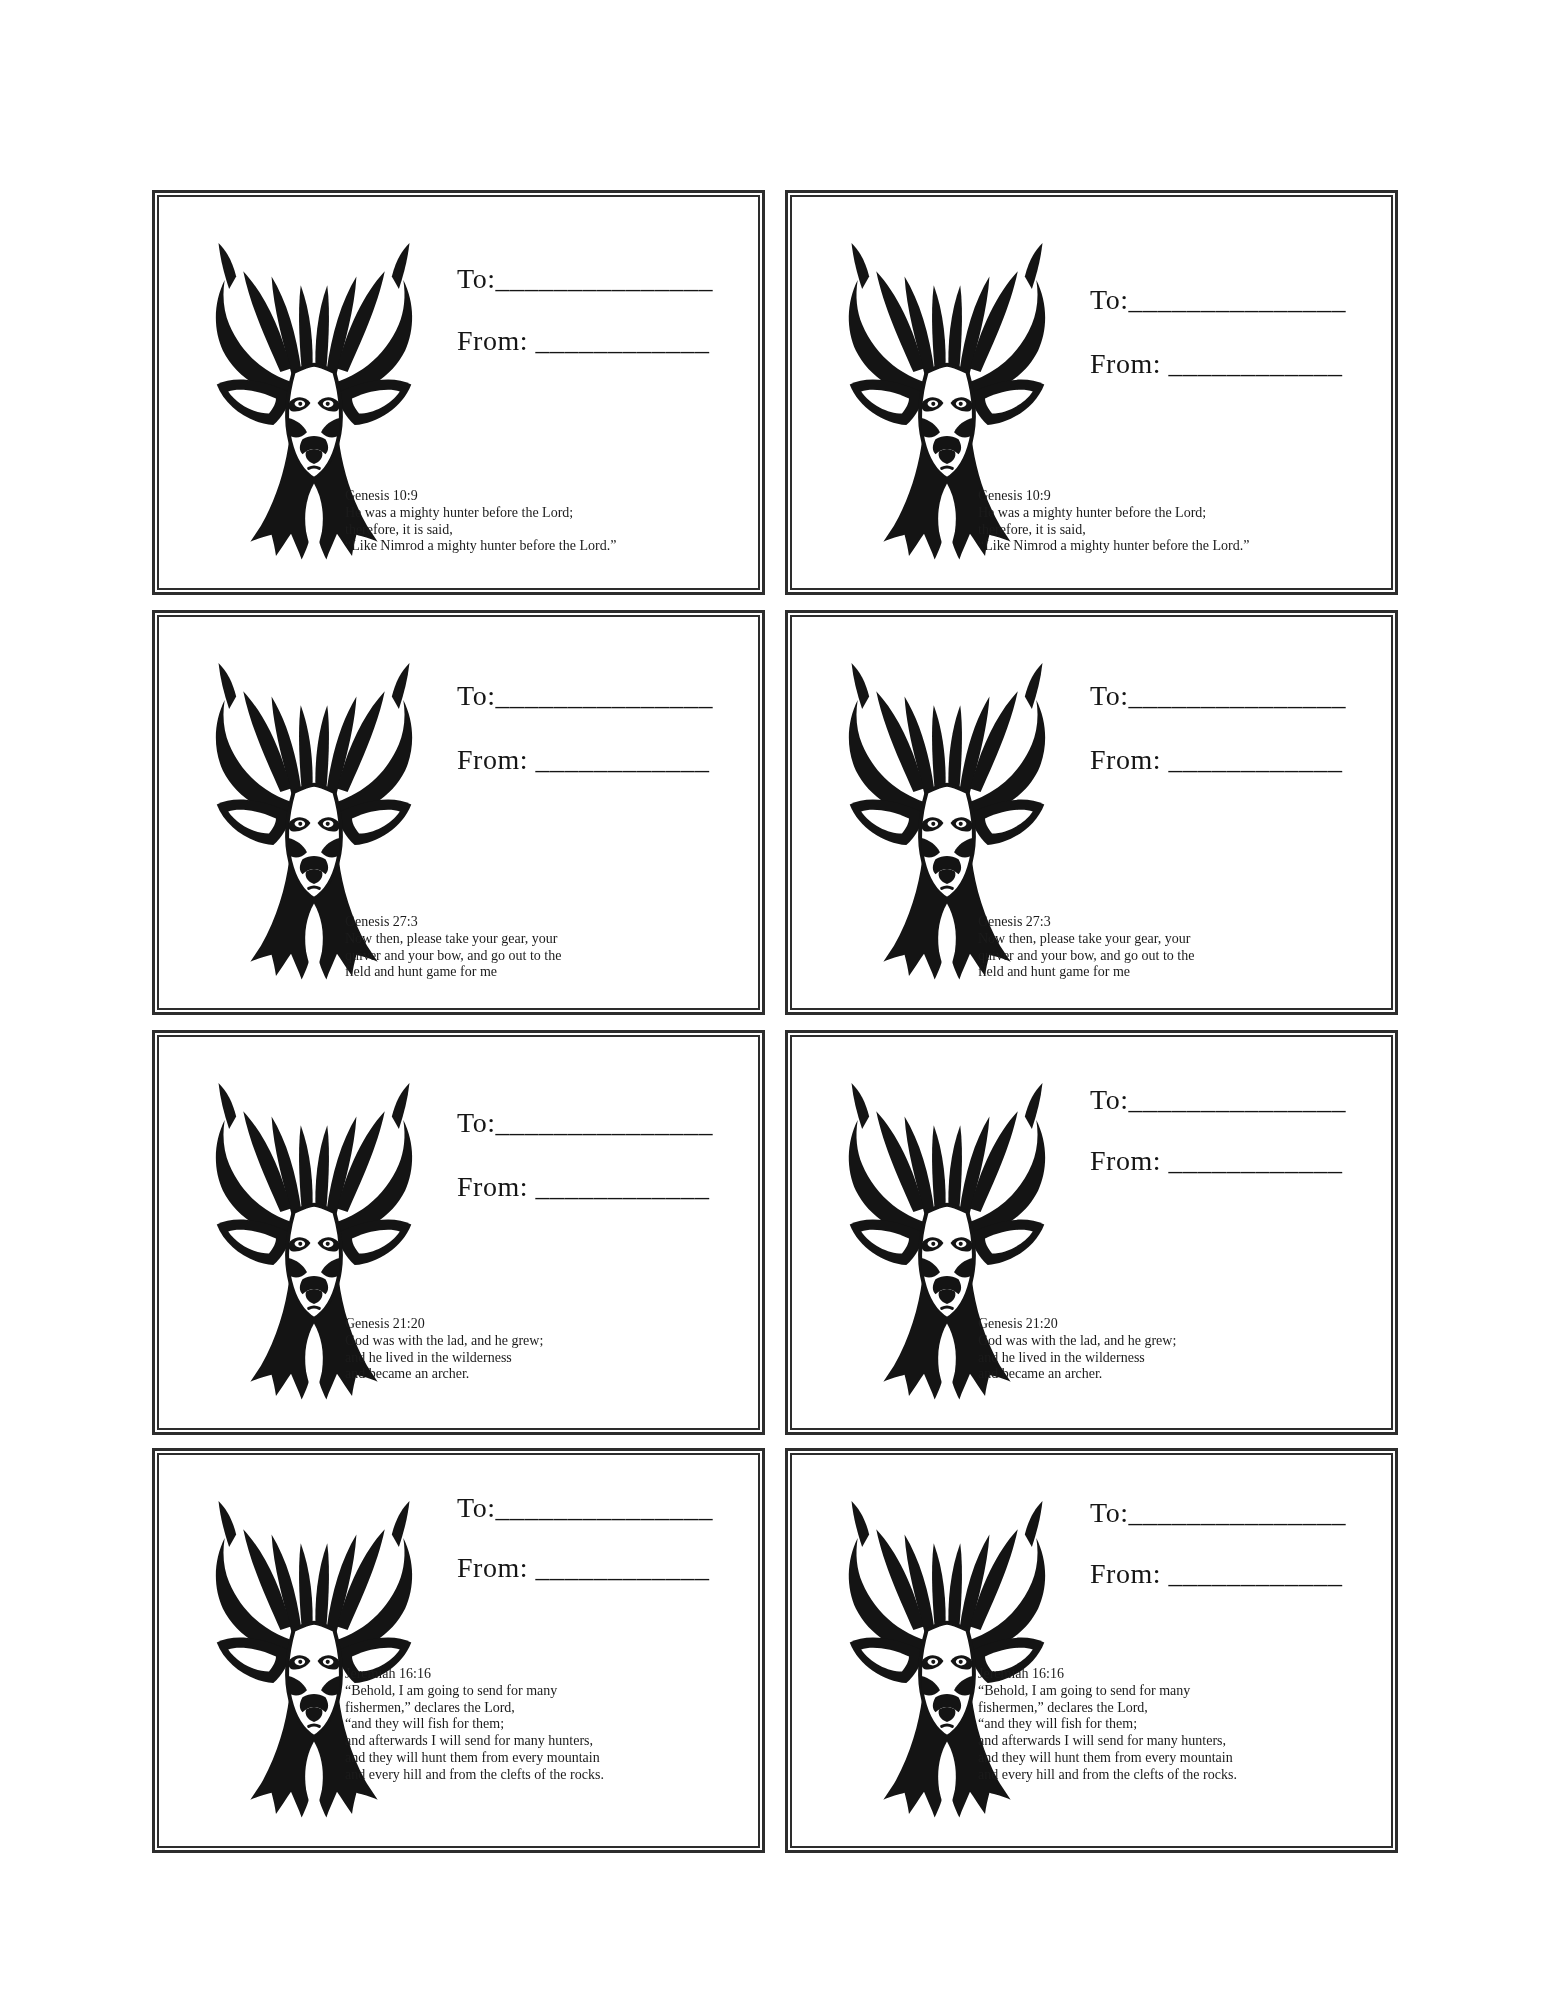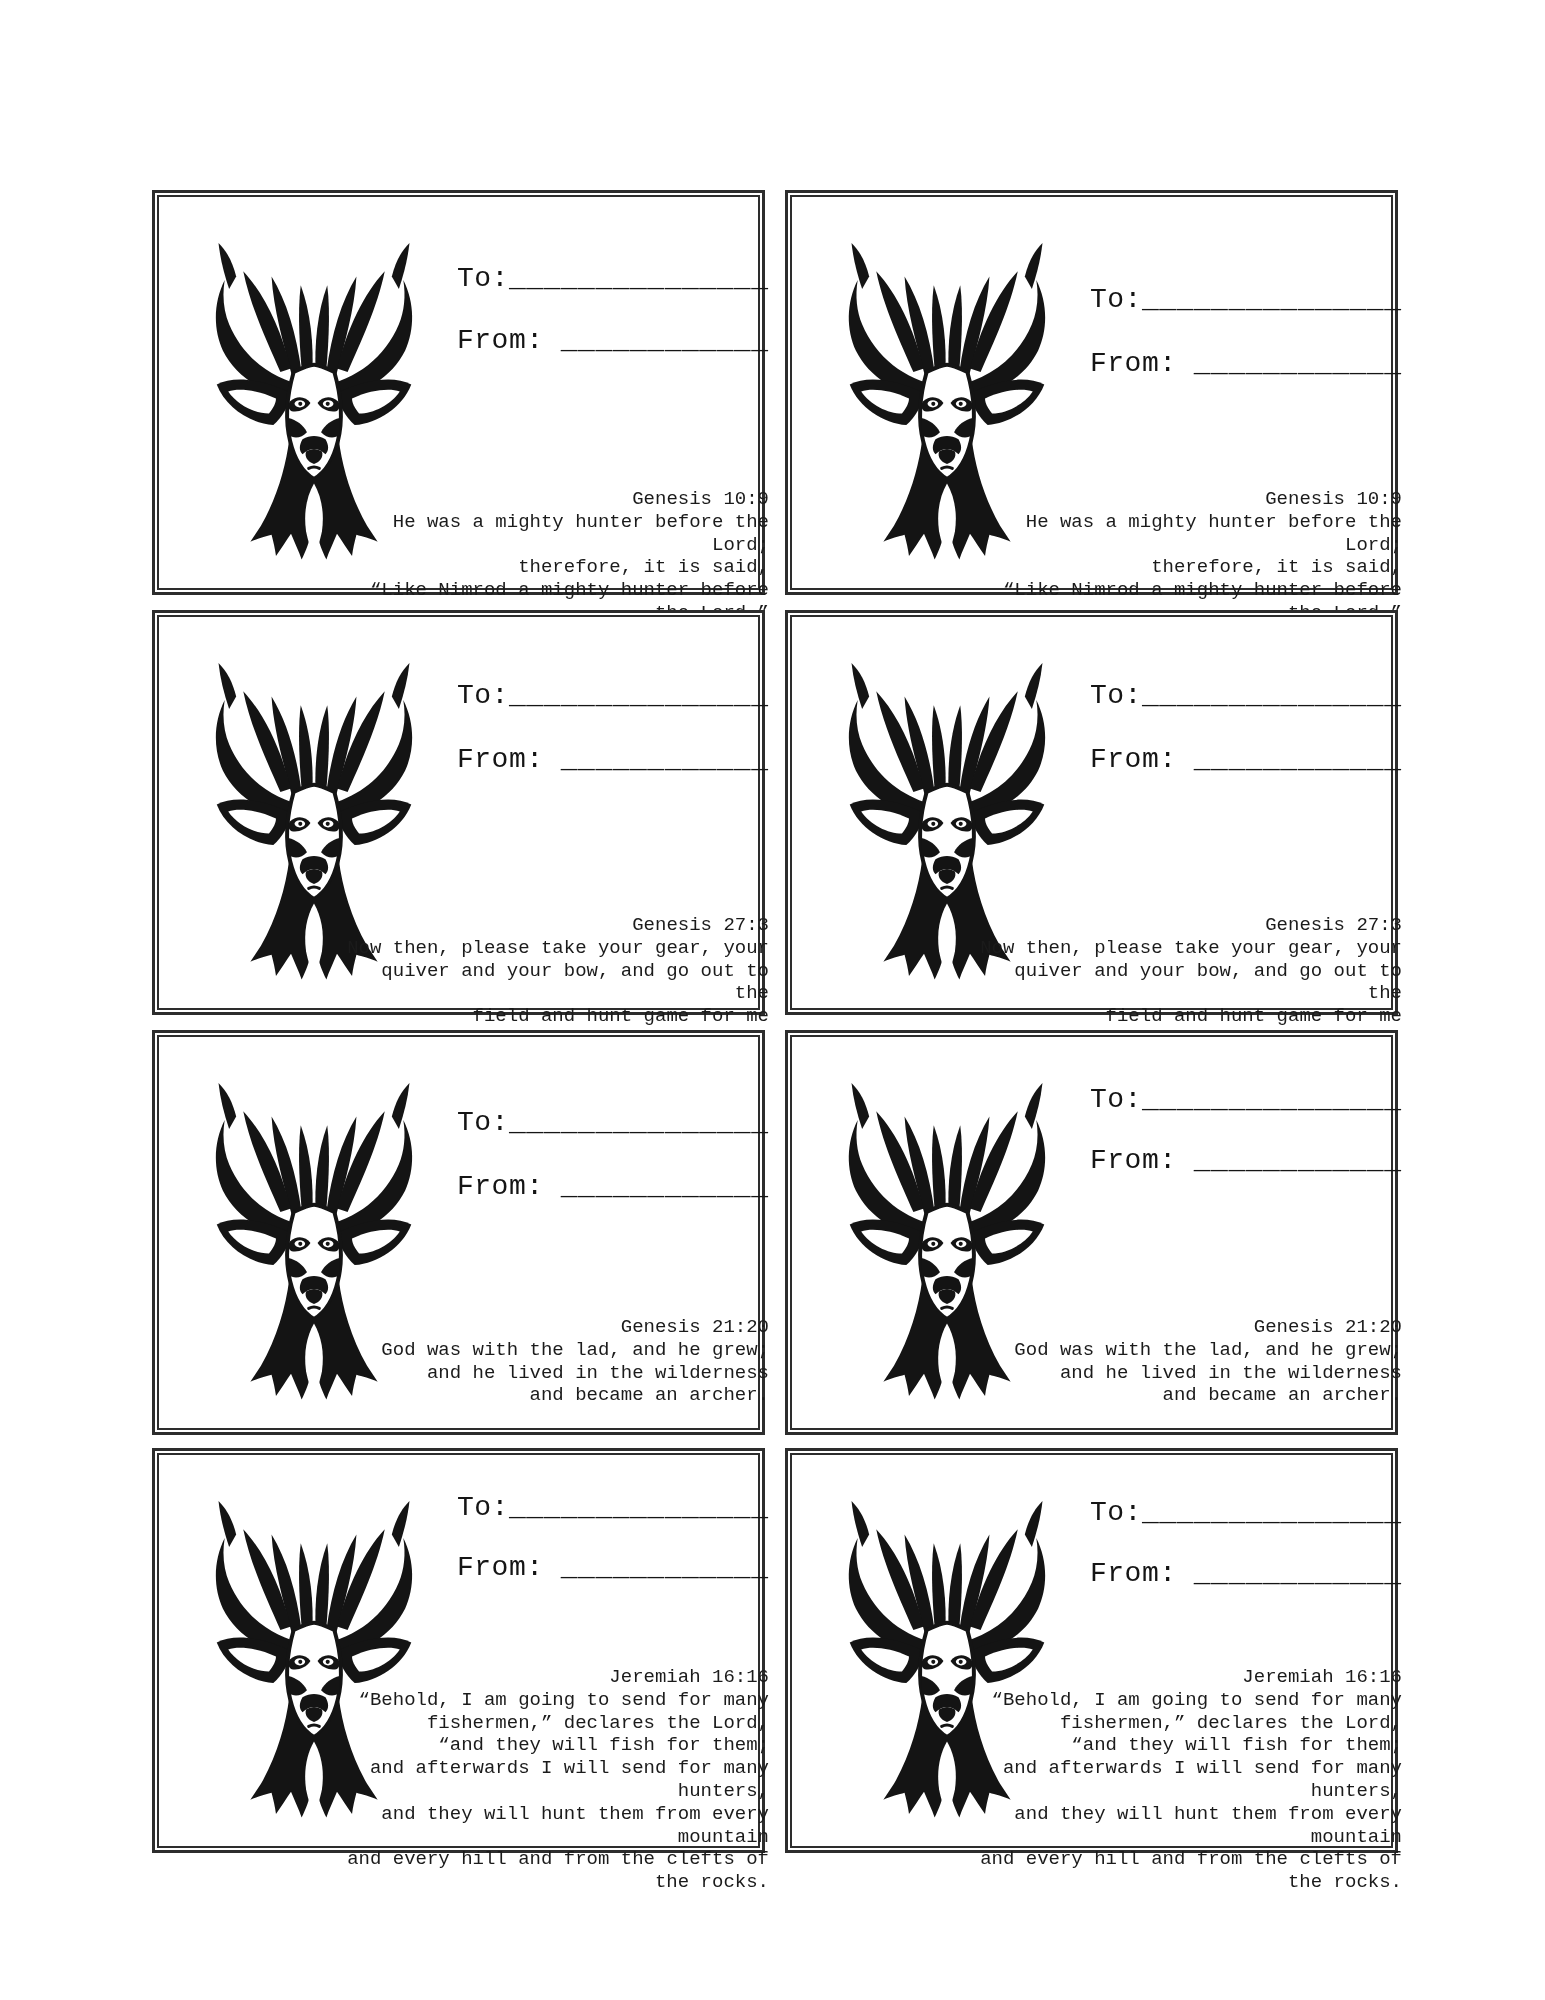--- a/index.html
+++ b/index.html
@@ -1,20 +1,20 @@
 <!DOCTYPE html>
 <html><head>
 <meta charset="utf-8">
 <style>
   html,body{margin:0;padding:0;background:#ffffff;}
   .page{
     position:relative;
     width:1545px;height:2000px;
     background:#ffffff;
-    font-family:Liberation Mono, monospace;
+    font-family:Liberation Serif, serif;
     overflow:hidden;
   }
   .card{
     position:absolute;
     width:613px;height:405px;
     box-sizing:border-box;
     border:3px solid #2d2d2d;
     padding:2px;
     background:#ffffff;
   }
@@ -33,22 +33,22 @@
     position:absolute;
     left:298px;
     font-size:28px;
     color:#151515;
     white-space:nowrap;
     letter-spacing:0.5px;
   }
   .verse{
     position:absolute;
     left:186px;width:424px;
-    text-align:right;
-    font-size:19px;
+    text-align:left;
+    font-size:14px;
     line-height:1.2;
     color:#1b1b1b;
   }
   
   .c1 .to{top:66px}  .c1 .from{top:128px} .c1 .verse{top:291px}
   .c2 .to{top:87px}  .c2 .from{top:151px} .c2 .verse{top:291px}
   .c3 .to{top:63px}  .c3 .from{top:127px} .c3 .verse{top:297px}
   .c4 .to{top:63px}  .c4 .from{top:127px} .c4 .verse{top:297px}
   .c5 .to{top:70px}  .c5 .from{top:134px} .c5 .verse{top:279px}
   .c6 .to{top:47px}  .c6 .from{top:108px} .c6 .verse{top:279px}

